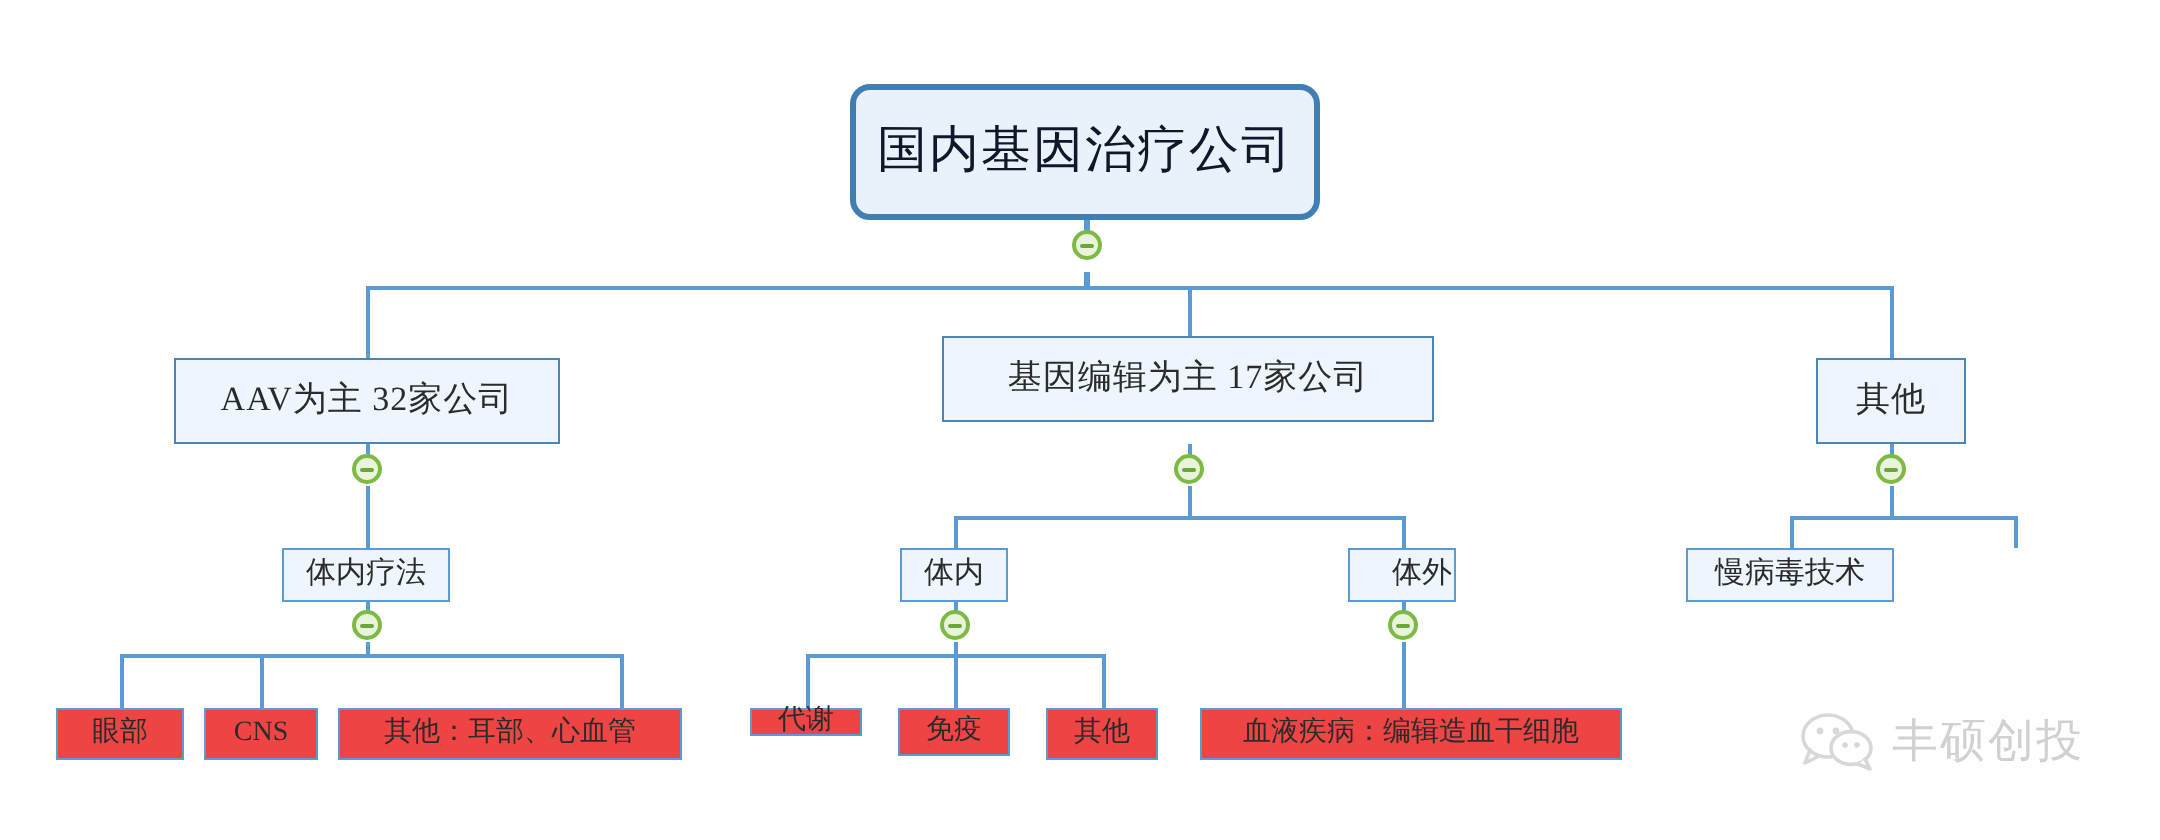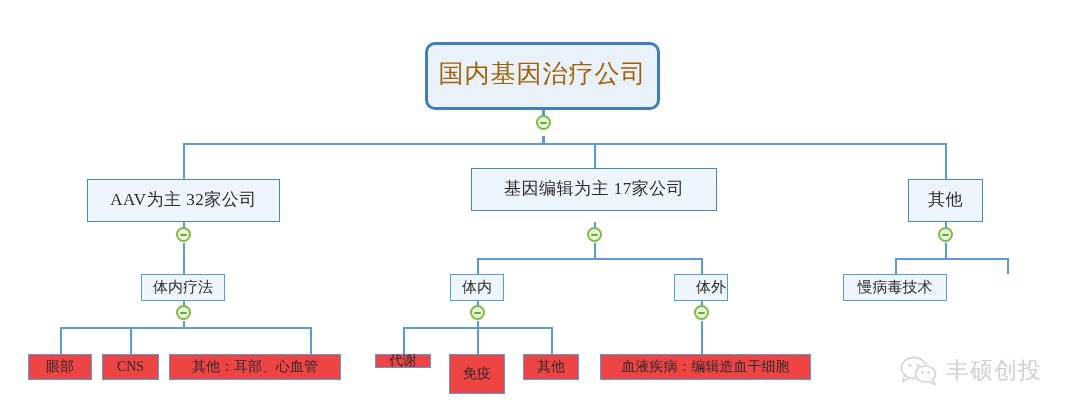--- a/index.html
+++ b/index.html
@@ -66,22 +66,21 @@
     white-space: nowrap;
     line-height: 1.1;
   }
 
   .node.root {
     background: #e9f2fa;
     border: 3px solid #3f7fb3;
     border-radius: 10px;
     font-size: 25px;
     letter-spacing: 1px;
-    color: #a16207;
-    font-family: Liberation Mono, monospace;
+    color: #0f172a;
   }
 
   .node.level2 {
     background: #eef5fc;
     border: 1.5px solid #4a86b8;
     font-size: 17px;
     letter-spacing: 0.5px;
   }
 
   .node.level3 {
@@ -179,21 +178,21 @@
 
 
   <div class="node level4" style="left:28px; top:354px; width:64px; height:26px;">眼部</div>
 
   <div class="node level4" style="left:102px; top:354px; width:57px; height:26px;">CNS</div>
 
   <div class="node level4" style="left:169px; top:354px; width:172px; height:26px;">其他：耳部、心血管</div>
 
   <div class="node level4" style="left:375px; top:354px; width:56px; height:14px;">代谢</div>
 
-  <div class="node level4" style="left:449px; top:354px; width:56px; height:40px;">免疫</div>
+  <div class="node level4" style="left:449px; top:354px; width:56px; height:24px;">免疫</div>
 
   <div class="node level4" style="left:523px; top:354px; width:56px; height:26px;">其他</div>
 
   <div class="node level4" style="left:600px; top:354px; width:211px; height:26px;">血液疾病：编辑造血干细胞</div>
 
   <div class="toggle" style="left:536px; top:115px;"></div>
   <div class="toggle" style="left:176px; top:227px;"></div>
   <div class="toggle" style="left:587px; top:227px;"></div>
   <div class="toggle" style="left:938px; top:227px;"></div>
   <div class="toggle" style="left:176px; top:305px;"></div>

